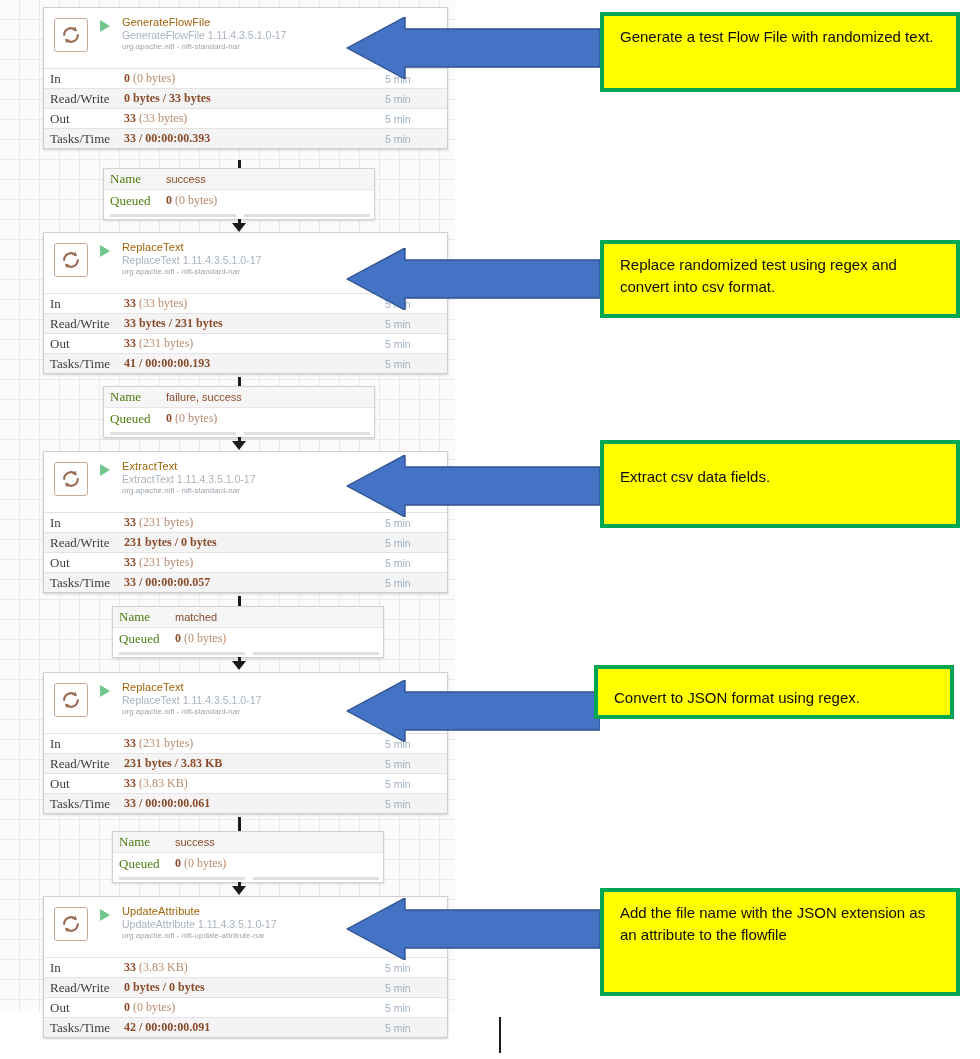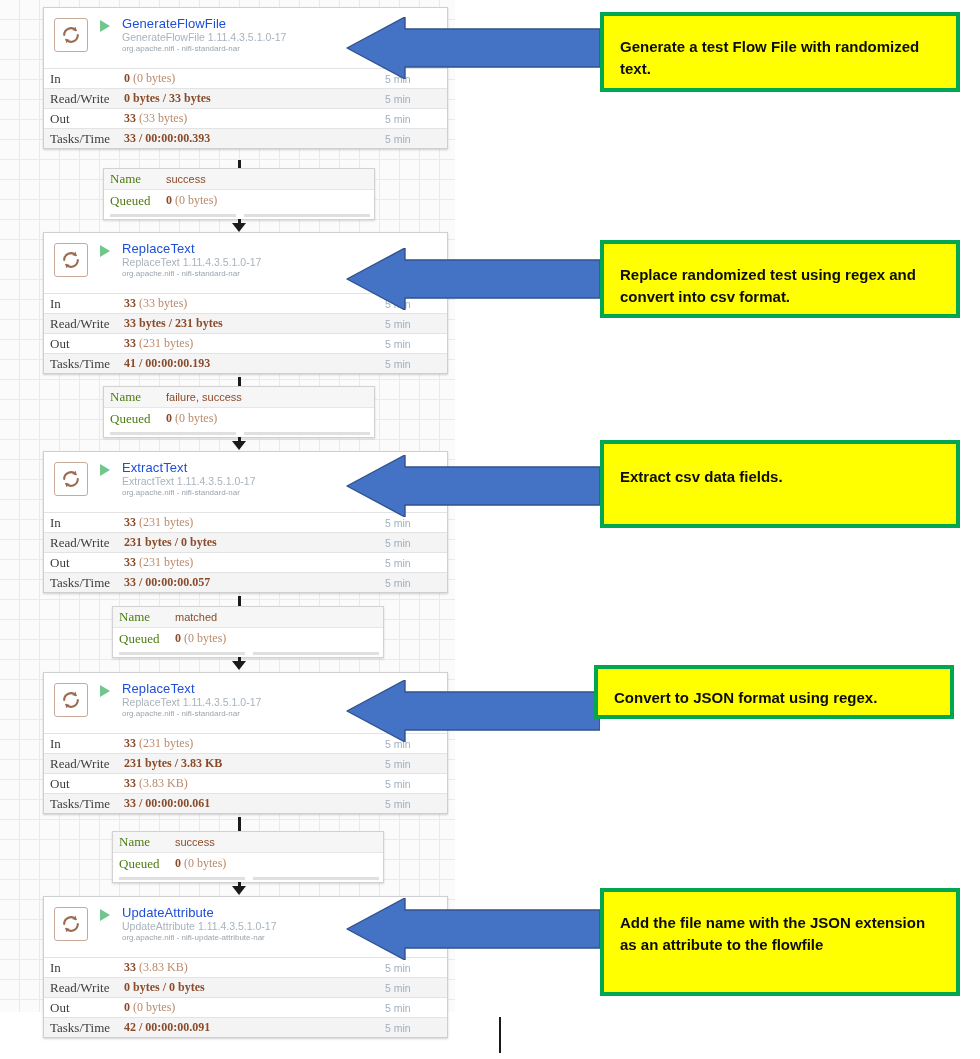--- a/index.html
+++ b/index.html
@@ -63,22 +63,22 @@
   }
   .play-tri{
     width:0;height:0;
     border-left:10px solid #71c68c;
     border-top:6px solid transparent;
     border-bottom:6px solid transparent;
   }
   .proc-titles{margin-left:6px;line-height:1.08;overflow:hidden;}
   .proc-name{
     font-family:"Liberation Sans", sans-serif;
-    font-size:13px;
-    color:#1d4ed8;
+    font-size:11px;
+    color:#a16207;
     letter-spacing:.1px;
   }
   .proc-type{
     font-family:"Liberation Sans", sans-serif;
     font-size:10.5px;
     color:#a8b3bd;
     margin-top:1px;
   }
   .proc-bundle{
     font-family:"Liberation Sans", sans-serif;
@@ -175,24 +175,24 @@
   
   .blue-arrow{position:absolute;}
   .blue-arrow svg{display:block;}
 
   
   .note{
     position:absolute;
     background:#ffff00;
     border:4px solid #00a650;
     box-sizing:border-box;
-    padding:20px 14px 10px 16px;
+    padding:10px 14px 10px 16px;
     font-family:"Liberation Sans", sans-serif;
     font-size:15px;
-    font-weight:bold;
+    font-weight:normal;
     color:#0d0d0d;
     line-height:1.45;
   }
 
   
   #text-caret{
     position:absolute;
     width:2px;background:#1a1a1a;
   }
 </style>

